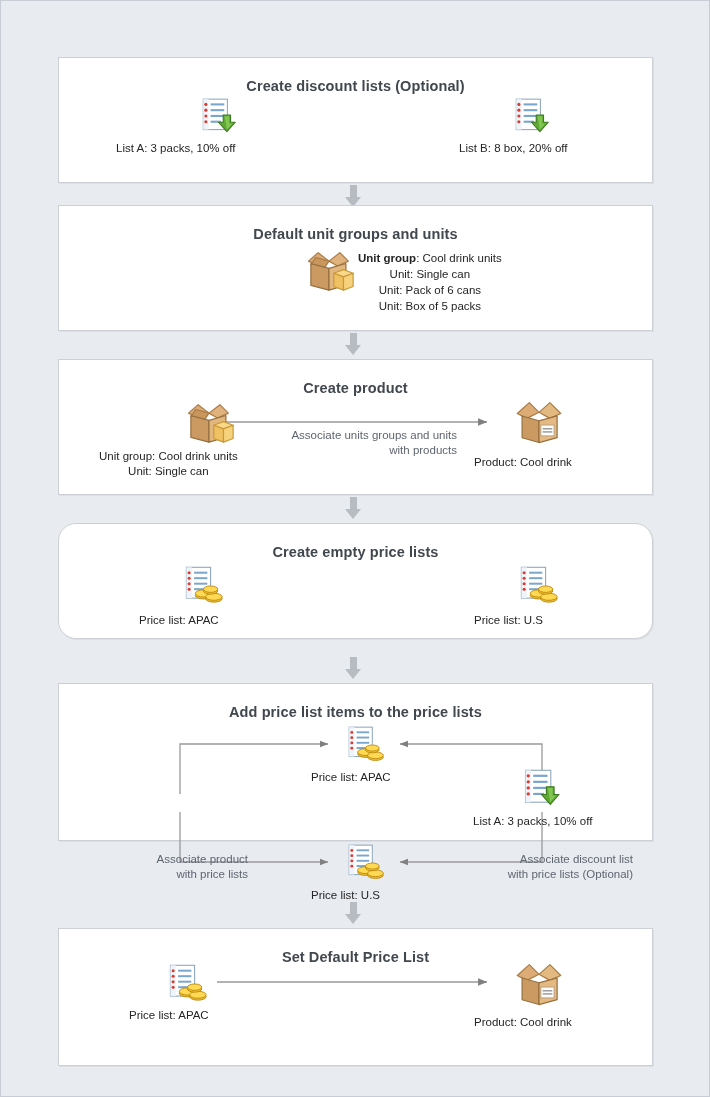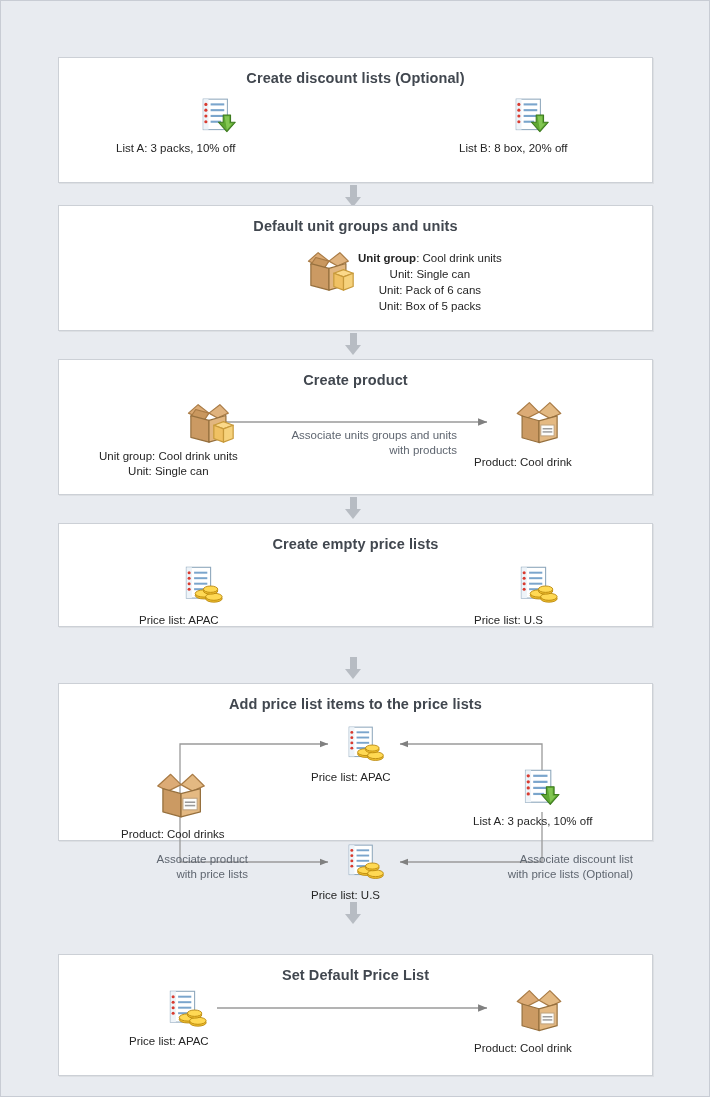--- a/index.html
+++ b/index.html
@@ -31,21 +31,21 @@
     background: #ffffff;
     border: 1px solid #ccd0d6;
     box-shadow: 1px 1px 0 rgba(0,0,0,0.05);
   }
   .panel-title {
     text-align: center;
     font-size: 14.5px;
     font-weight: bold;
     color: #41474f;
     letter-spacing: 0.1px;
-    padding-top: 12px;
+    padding-top: 20px;
   }
 
   
   .connector {
     position: absolute;
     left: 349px;
     width: 7px;
     background: #b7bcc3;
   }
   .connector::after {
@@ -249,21 +249,21 @@
     <div class="node" style="left:415px; top:36px; width:130px;">
       <svg class="icon" width="58" height="52" viewBox="0 0 48 42">
           <use href="#sym-product-box"></use>
         </svg>
       <div class="node-caption" style="margin-top:7px;">Product: Cool drink</div>
     </div>
   </div>
 
   <div class="connector" style="top:496px; height:13px;"></div>
 
-  <div class="panel" style="top:522px; height:104px;">
+  <div class="panel" style="top:522px; height:116px;border-radius:18px;">
     <div class="panel-title">Create empty price lists</div>
 
     <div class="node" style="left:80px; top:40px; width:130px;">
       <svg class="icon" width="44" height="44" viewBox="0 0 40 40">
           <use href="#sym-price-list"></use>
         </svg>
       <div class="node-caption" style="margin-top:5px;">Price list: APAC</div>
     </div>
 
     <div class="node" style="left:415px; top:40px; width:130px;">
@@ -283,26 +283,20 @@
 
       <path d="M121 110 L121 60 L269 60" fill="none" stroke="#9a9a9a" stroke-width="1.3" marker-end="url(#arrowhead)"></path>
 
       <path d="M121 128 L121 178 L269 178" fill="none" stroke="#9a9a9a" stroke-width="1.3" marker-end="url(#arrowhead)"></path>
 
       <path d="M483 110 L483 60 L341 60" fill="none" stroke="#9a9a9a" stroke-width="1.3" marker-end="url(#arrowhead)"></path>
 
       <path d="M483 128 L483 178 L341 178" fill="none" stroke="#9a9a9a" stroke-width="1.3" marker-end="url(#arrowhead)"></path>
     </svg>
 
-    <div class="node" style="left:62px; top:83px; width:120px;">
-      <svg class="icon" width="62" height="56" viewBox="0 0 48 42">
-          <use href="#sym-product-box"></use>
-        </svg>
-      <div class="node-caption" style="margin-top:4px;">Product: Cool drinks</div>
-    </div>
 
     <div class="node" style="left:252px; top:40px; width:110px;">
       <svg class="icon" width="42" height="42" viewBox="0 0 40 40">
           <use href="#sym-price-list"></use>
         </svg>
       <div class="node-caption" style="margin-top:4px;">Price list: APAC</div>
     </div>
 
     <div class="node" style="left:252px; top:158px; width:110px;">
       <svg class="icon" width="42" height="42" viewBox="0 0 40 40">
@@ -324,21 +318,21 @@
     </div>
 
     <div class="edge-label" style="left:55px; top:168px; width:134px;">
       <div>Associate product</div>
       <div>with price lists</div>
     </div>
   </div>
 
   <div class="connector" style="top:901px; height:13px;"></div>
 
-  <div class="panel" style="top:953px; height:122px;">
+  <div class="panel" style="top:927px; height:138px;">
     <div class="panel-title">Set Default Price List</div>
 
     <svg class="arrows" width="595" height="118">
       <line x1="158" y1="53" x2="428" y2="53" stroke="#9a9a9a" stroke-width="1.4" marker-end="url(#arrowhead)"></line>
     </svg>
 
     <div class="node" style="left:70px; top:33px; width:118px;">
       <svg class="icon" width="44" height="44" viewBox="0 0 40 40">
           <use href="#sym-price-list"></use>
         </svg>

